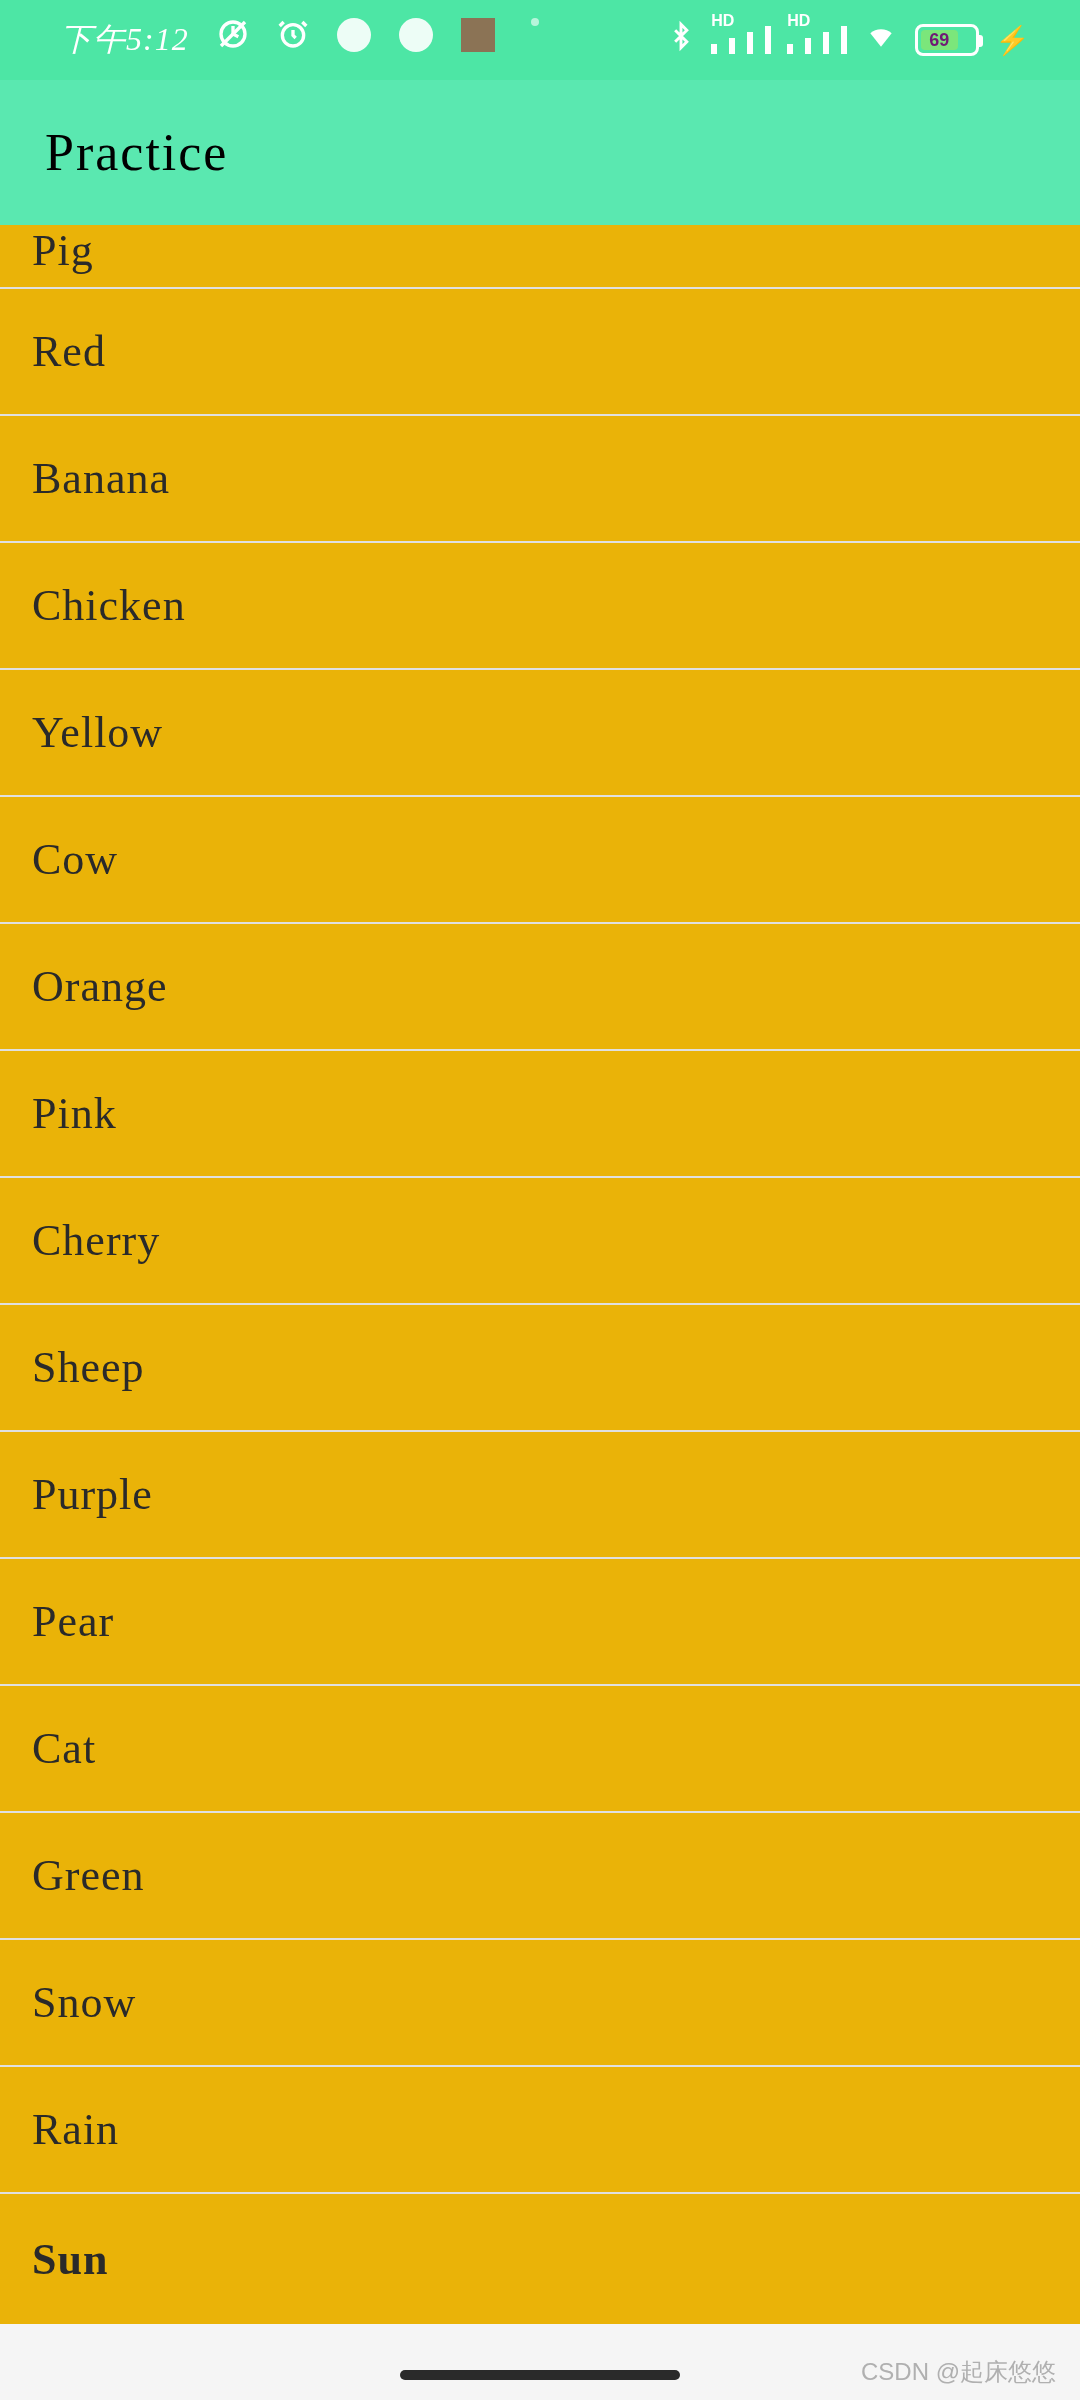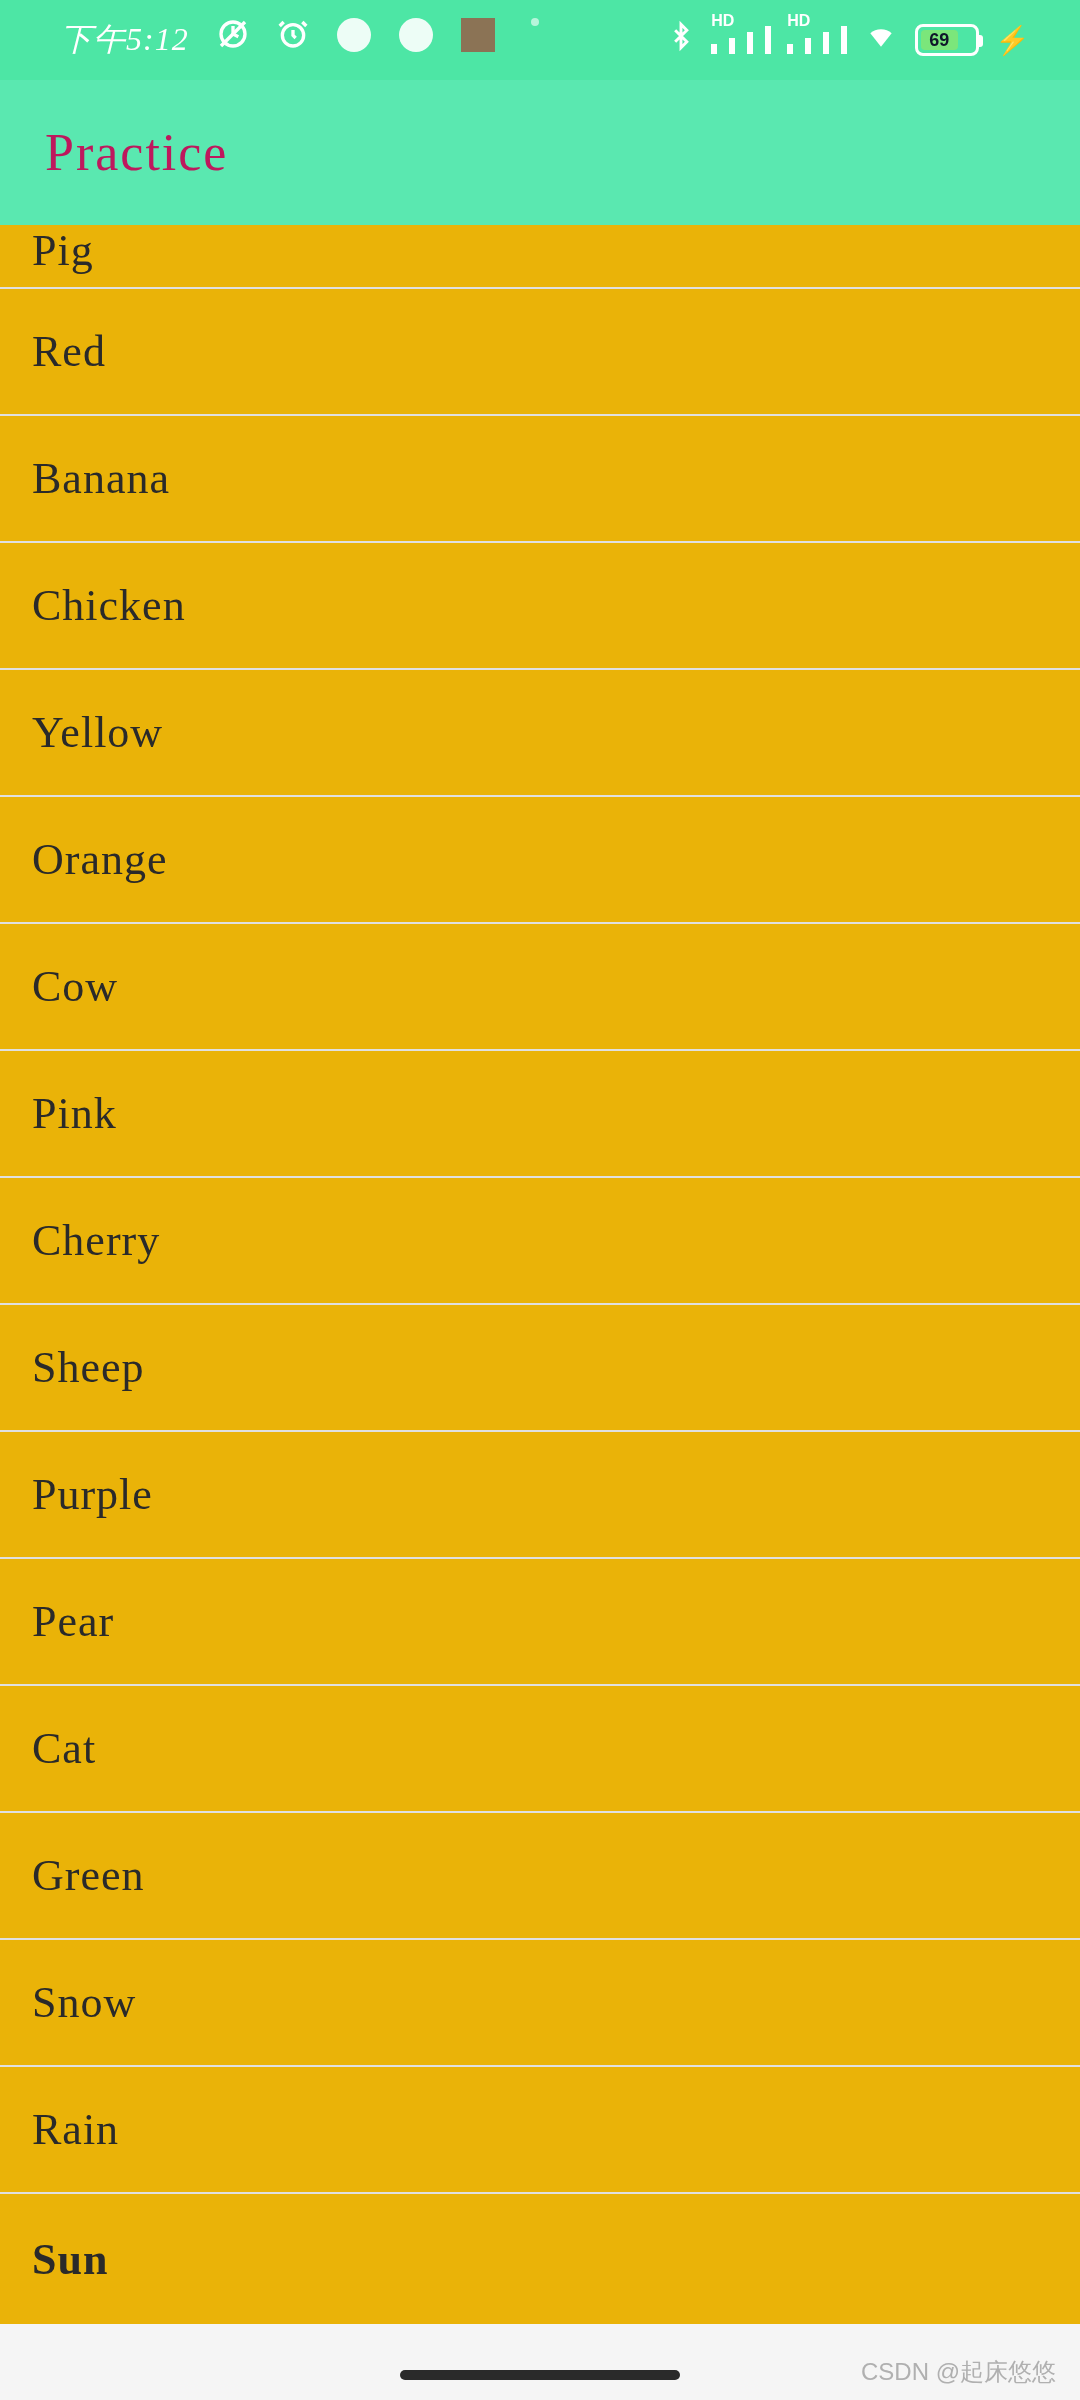--- a/index.html
+++ b/index.html
@@ -115,36 +115,36 @@
     
     .battery-fill {
       background: #7be67b;
       height: 100%;
       width: 70%;
       border-radius: 4px;
       font-size: 18px;
       display: flex;
       align-items: center;
       justify-content: center;
-      color: #0f172a;
+      color: #701a75;
       font-family: sans-serif;
       font-weight: bold;
     }
     
     .app-bar {
       height: 145px;
       background: #5ae8b0;
       display: flex;
       align-items: center;
       padding: 0 45px;
     }
     
     .app-title {
       font-size: 52px;
-      color: #be185d;
+      color: #000000;
       font-family: 'Comic Sans MS', cursive;
       letter-spacing: 2px;
     }
     
     .list-container {
       background: #f9f9f9;
     }
     
     .list-item {
       height: 127px;
@@ -267,24 +267,24 @@
   <div class="list-item">
     <span>Banana</span>
   </div>
   <div class="list-item">
     <span>Chicken</span>
   </div>
   <div class="list-item">
     <span>Yellow</span>
   </div>
   <div class="list-item">
+    <span>Cow</span>
+  </div>
+  <div class="list-item">
     <span>Orange</span>
-  </div>
-  <div class="list-item">
-    <span>Cow</span>
   </div>
   <div class="list-item">
     <span>Pink</span>
   </div>
   <div class="list-item">
     <span>Cherry</span>
   </div>
   <div class="list-item">
     <span>Sheep</span>
   </div>

